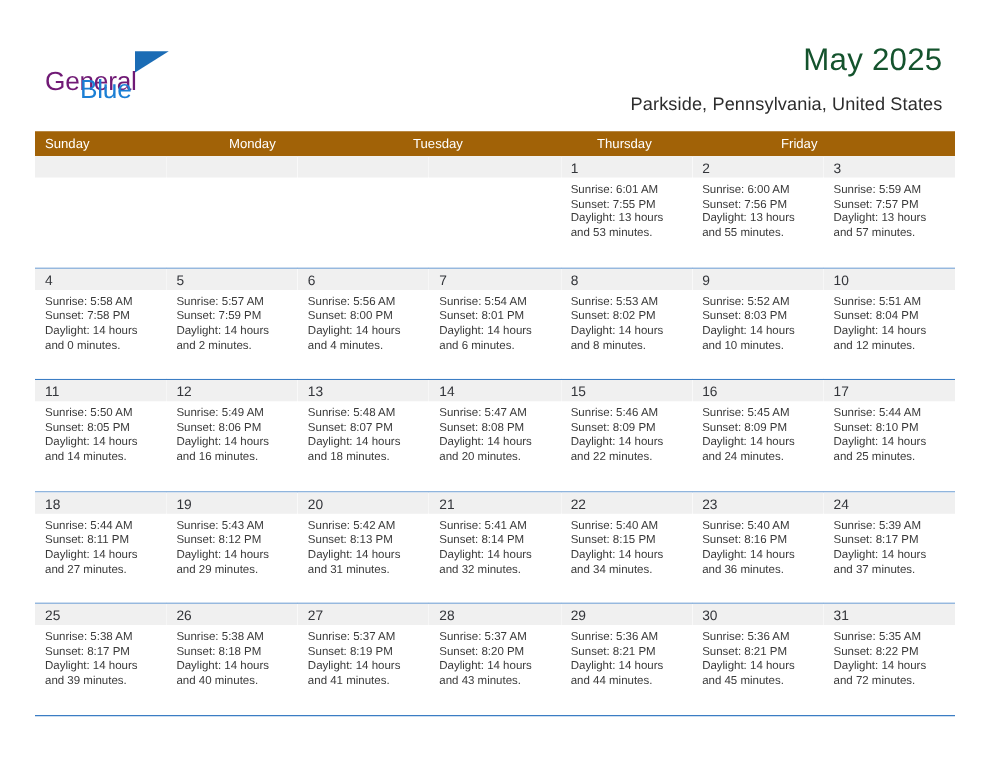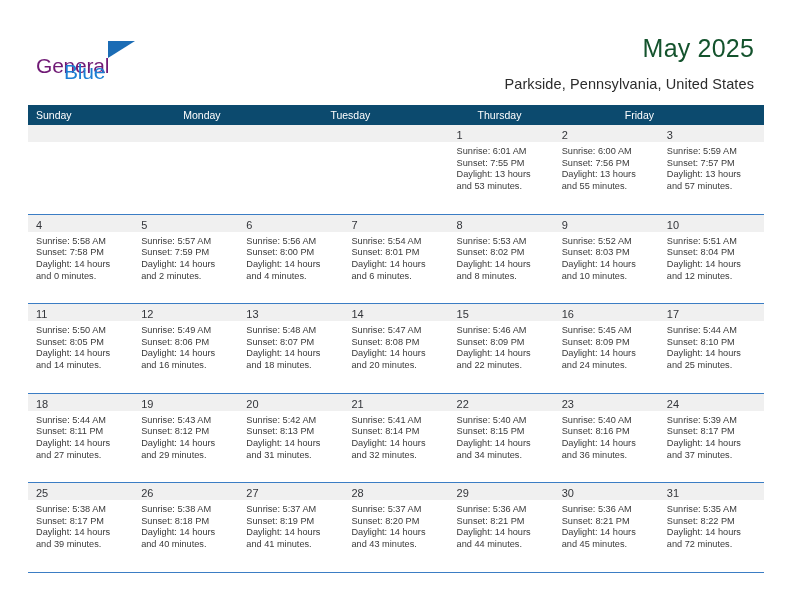--- a/index.html
+++ b/index.html
@@ -80,21 +80,21 @@
 
   
   .calendar {
     position: absolute;
     left: 28px;
     top: 105px;
     width: 736px;
   }
   .weekdays {
     display: flex;
-    background: #0c4a6e;
+    background: #a16207;
     height: 20px;
   }
   .weekday {
     flex: 1 1 0;
     color: #ffffff;
     font-size: 10.5px;
     line-height: 20px;
     padding-left: 8px;
     white-space: nowrap;
   }

